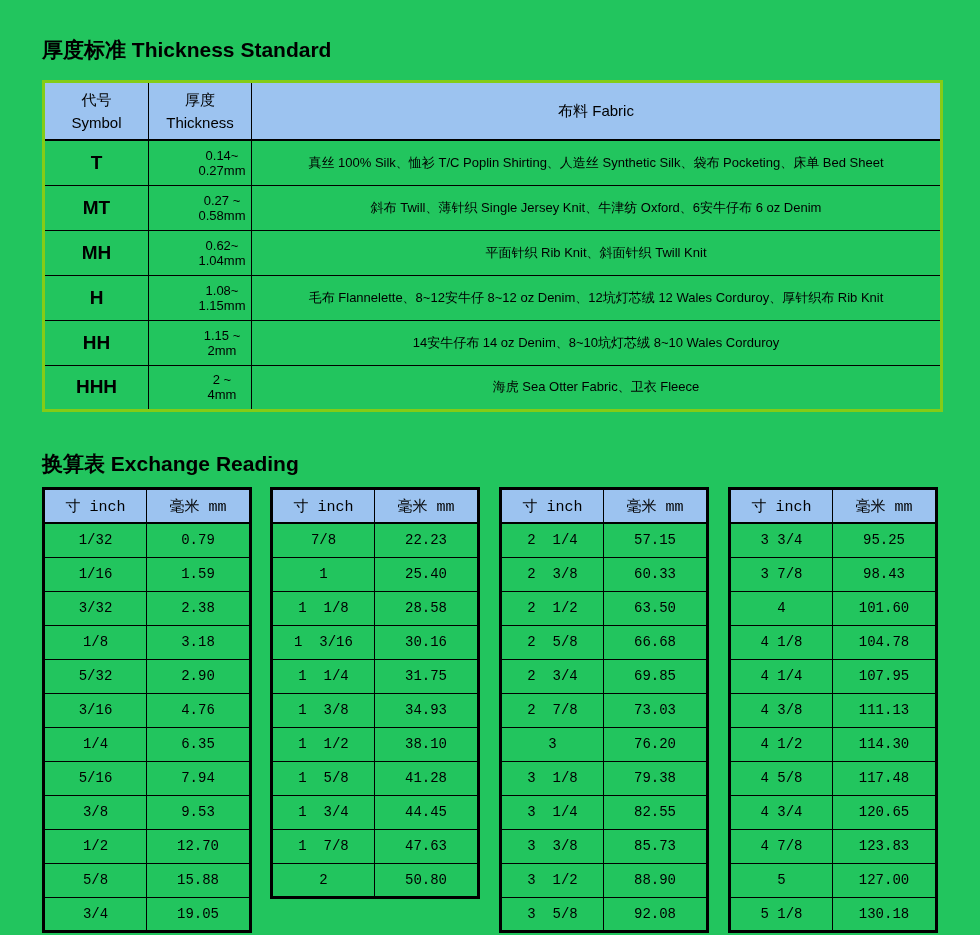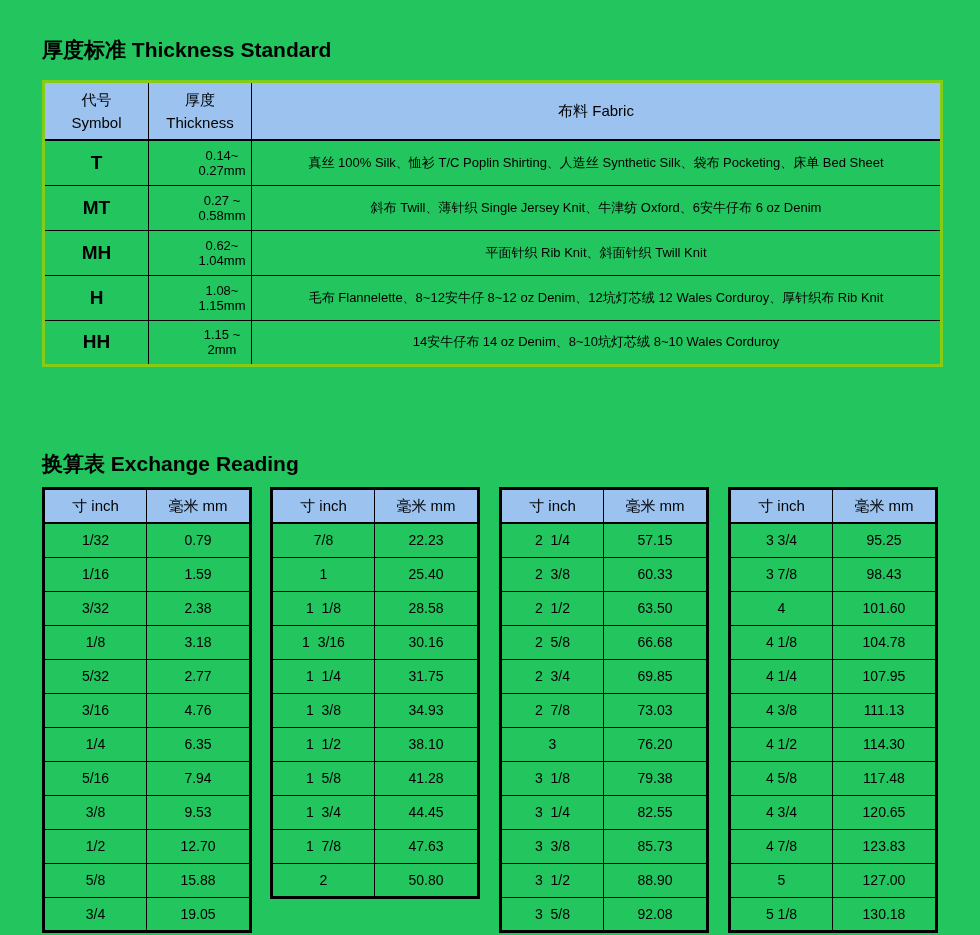--- a/index.html
+++ b/index.html
@@ -13,21 +13,21 @@
   thead th{background:#9CC3F0;font-weight:normal;font-size:15px;border-bottom:2px solid #000;}
   .hline{line-height:1.55;}
   
   .thickness-table{left:42px;top:80px;width:898px;border:3px solid #84cc16;}
   .thickness-table thead th{height:56px;}
   .thickness-table tbody tr{height:45px;}
   .thickness-table tbody td:first-child{font-weight:bold;font-size:19px;}
   .thickness-table tbody td:nth-child(2){font-size:13px;padding-left:48px;}
   .thickness-table tbody td:nth-child(3){font-size:13px;}
   
-  .exchange-table{top:487px;width:207px;border:3px solid #000;}
+  .exchange-table{top:487px;width:207px;border:3px solid #000;font-family:Liberation Mono, monospace;}
   .exchange-table thead th{height:32px;}
   .exchange-table tbody tr{height:34px;}
   .exchange-table tbody td{font-size:14px;white-space:pre;}
   .ex1{left:42px;}
   .ex2{left:270px;}
   .ex3{left:499px;}
   .ex4{left:728px;}
 </style>
 </head>
 <body>
@@ -74,20 +74,25 @@
         <tr>
           <td>H</td>
           <td>1.08~ 1.15mm</td>
           <td>毛布 Flannelette、8~12安牛仔 8~12 oz Denim、12坑灯芯绒 12 Wales Corduroy、厚针织布 Rib Knit</td>
         </tr>
         <tr>
           <td>HH</td>
           <td>1.15 ~ 2mm</td>
           <td>14安牛仔布 14 oz Denim、8~10坑灯芯绒 8~10 Wales Corduroy</td>
         </tr>
+        <tr>
+          <td>HHH</td>
+          <td>2 ~ 4mm</td>
+          <td>海虎 Sea Otter Fabric、卫衣 Fleece</td>
+        </tr>
       </tbody>
   </table>
 
   <h1 class="title t2">换算表 Exchange Reading</h1>
 
   <table class="exchange-table ex1">
     <colgroup>
         <col style="width:103px">
         <col style="width:104px">
       </colgroup>
@@ -109,21 +114,21 @@
         <tr>
           <td>3/32</td>
           <td>2.38</td>
         </tr>
         <tr>
           <td>1/8</td>
           <td>3.18</td>
         </tr>
         <tr>
           <td>5/32</td>
-          <td>2.77</td>
+          <td>2.90</td>
         </tr>
         <tr>
           <td>3/16</td>
           <td>4.76</td>
         </tr>
         <tr>
           <td>1/4</td>
           <td>6.35</td>
         </tr>
         <tr>

